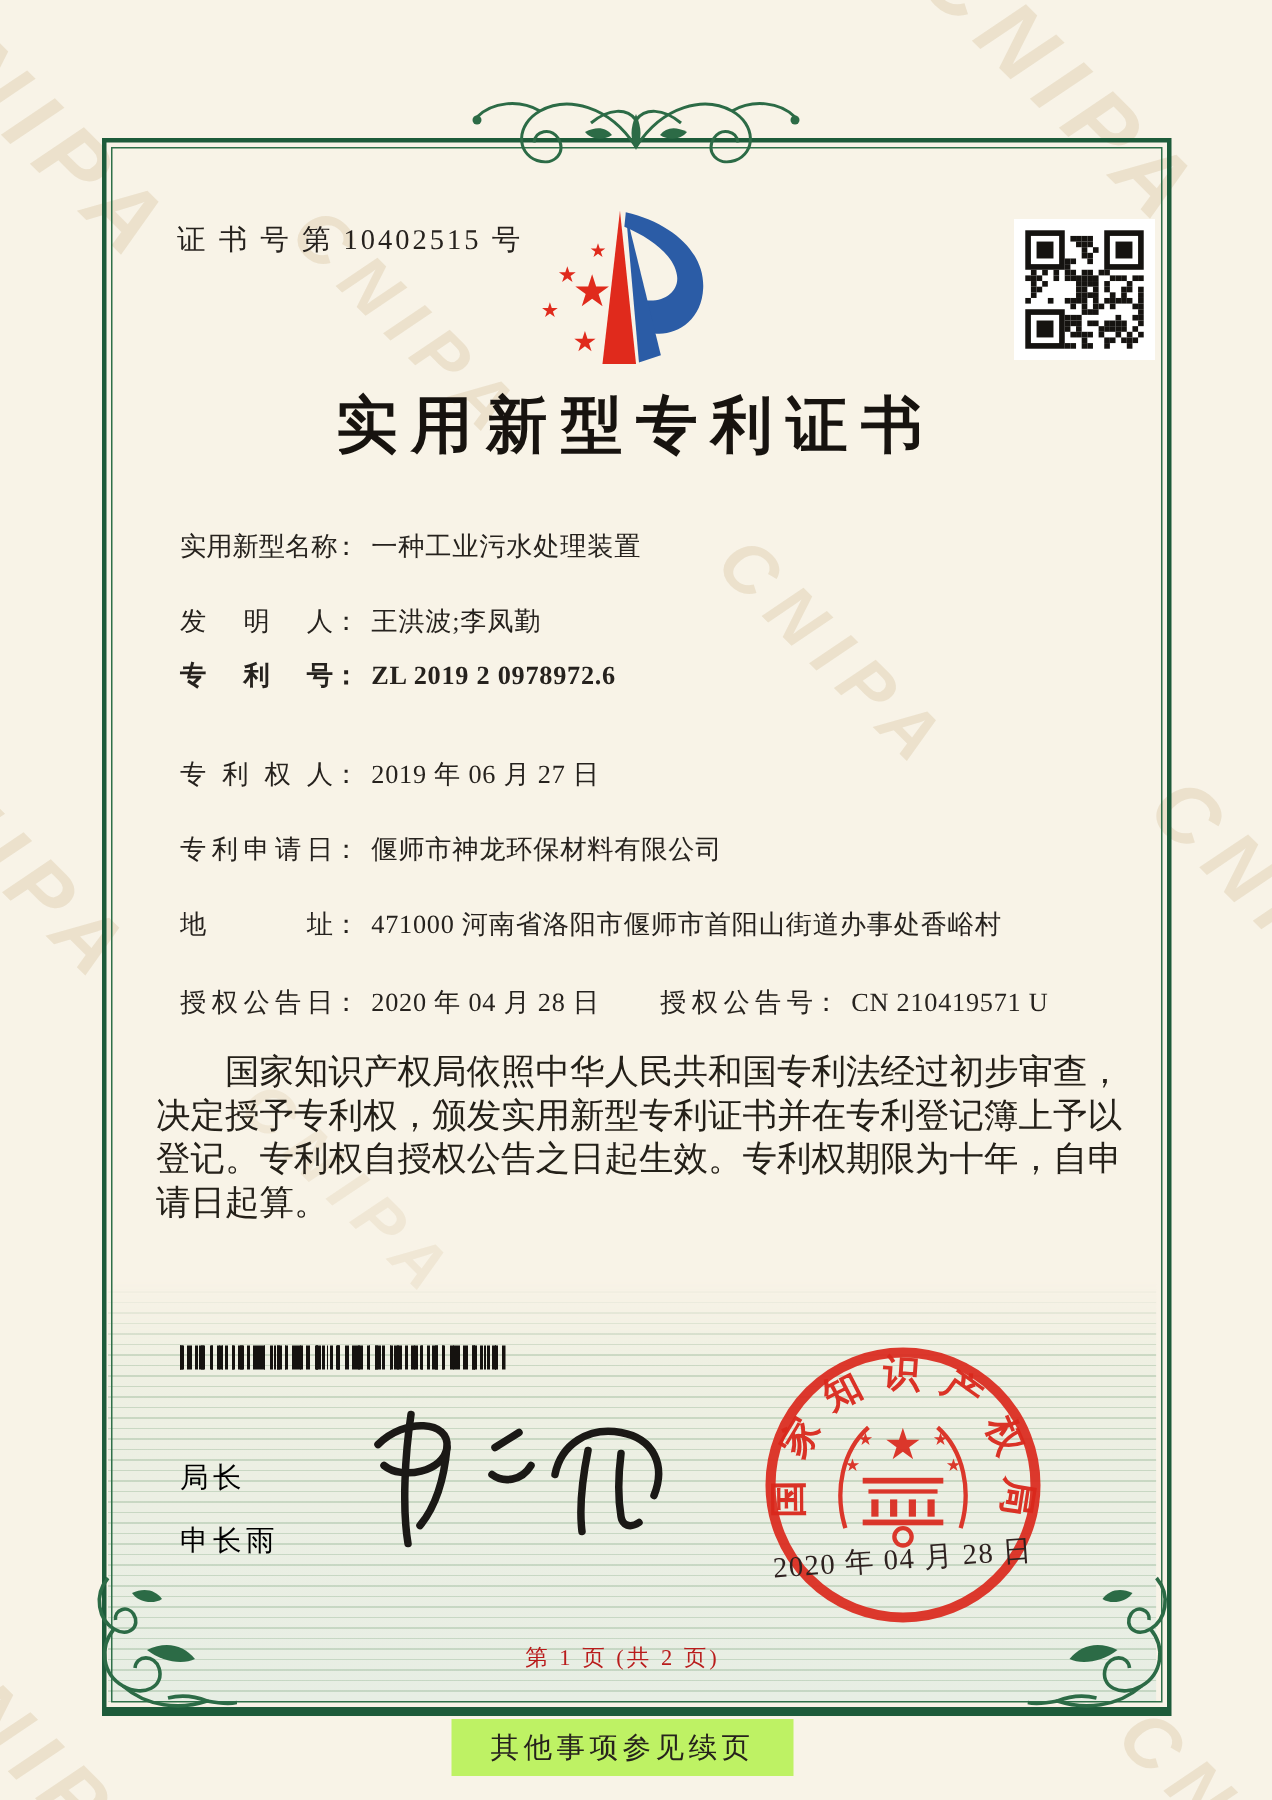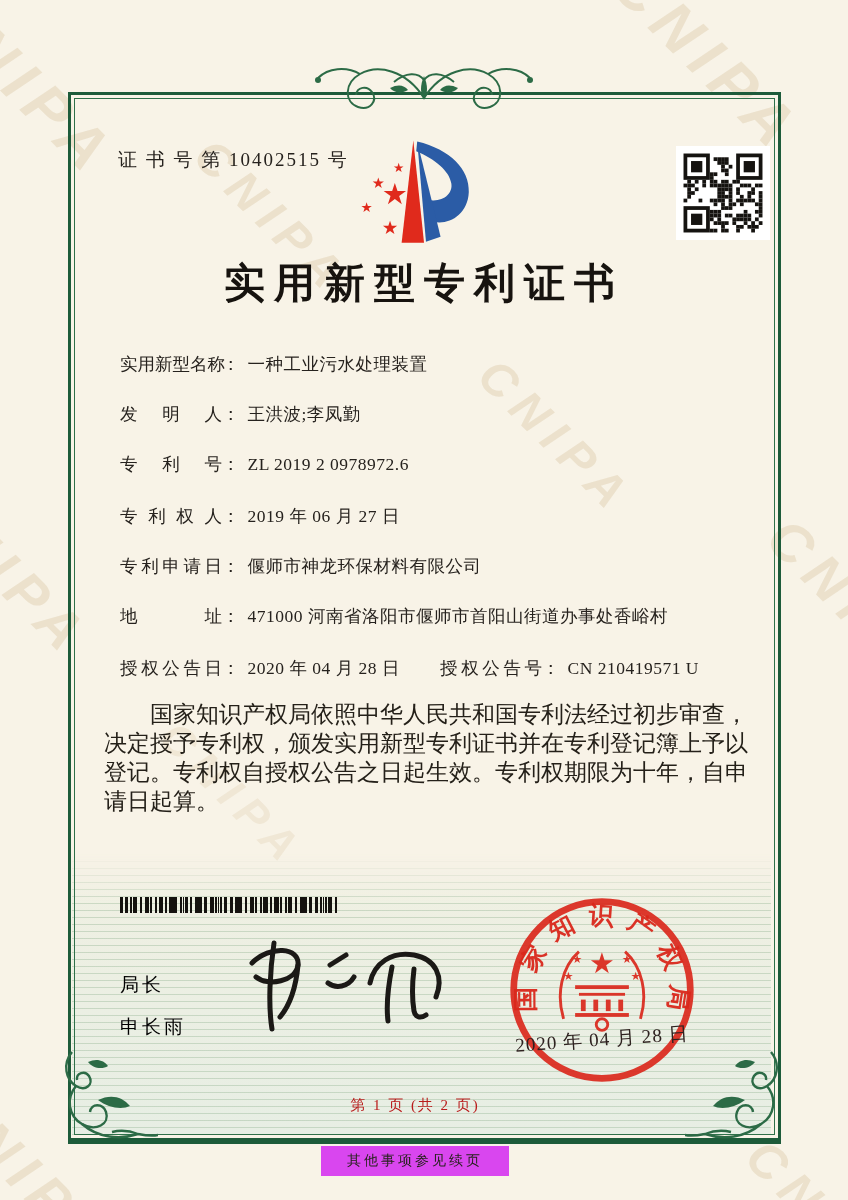--- a/index.html
+++ b/index.html
@@ -73,21 +73,21 @@
   .signature{position:absolute;left:222px;top:925px;}
   
   .seal{position:absolute;left:506px;top:894px;}
   
   .page-footer{
     position:absolute;left:0;top:1096px;width:830px;text-align:center;
     font-size:15px;letter-spacing:2px;color:#b91c1c;
   }
   .cont-note{
     position:absolute;left:415px;top:1146px;transform:translateX(-50%);
-    background:#d946ef;padding:6px 26px;font-size:14px;letter-spacing:3px;color:#26221c;
+    background:#bef264;padding:6px 26px;font-size:19px;letter-spacing:3px;color:#26221c;
     white-space:nowrap;
   }
 </style>
 </head>
 <body>
 
 <div class="page">
 
   <span class="wm" style="left:-38px;top:-28px;font-size:62px;">CNIPA</span>
   <span class="wm" style="left:648px;top:-52px;font-size:62px;">CNIPA</span>
@@ -304,21 +304,21 @@
   </svg>
 
   <div class="title">实用新型专利证书</div>
 
   <div class="frow" style="top:352px;">
     <span class="flabel">实用新型名称</span><span class="colon">：</span><span class="fval">一种工业污水处理装置</span>
   </div>
   <div class="frow" style="top:402px;">
     <span class="flabel">发明人</span><span class="colon">：</span><span class="fval">王洪波;李凤勤</span>
   </div>
-  <div class="frow" style="top:452px;">
+  <div class="frow" style="top:438px;font-weight:bold;">
     <span class="flabel">专利号</span><span class="colon">：</span><span class="fval">ZL 2019 2 0978972.6</span>
   </div>
   <div class="frow" style="top:504px;">
     <span class="flabel">专利权人</span><span class="colon">：</span><span class="fval">2019 年 06 月 27 日</span>
   </div>
   <div class="frow" style="top:554px;">
     <span class="flabel">专利申请日</span><span class="colon">：</span><span class="fval">偃师市神龙环保材料有限公司</span>
   </div>
   <div class="frow" style="top:604px;">
     <span class="flabel">地址</span><span class="colon">：</span><span class="fval">471000 河南省洛阳市偃师市首阳山街道办事处香峪村</span>

